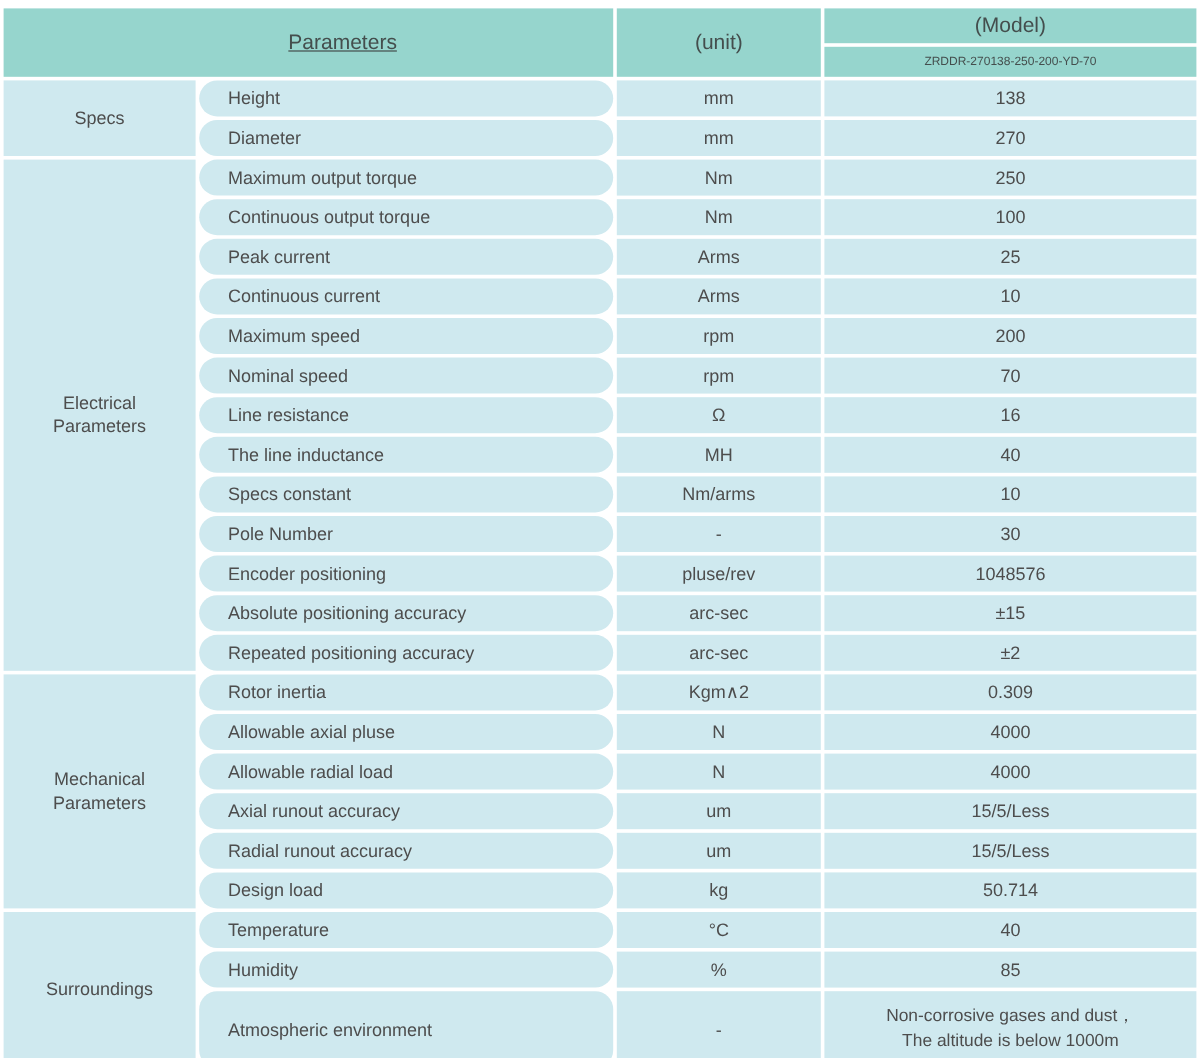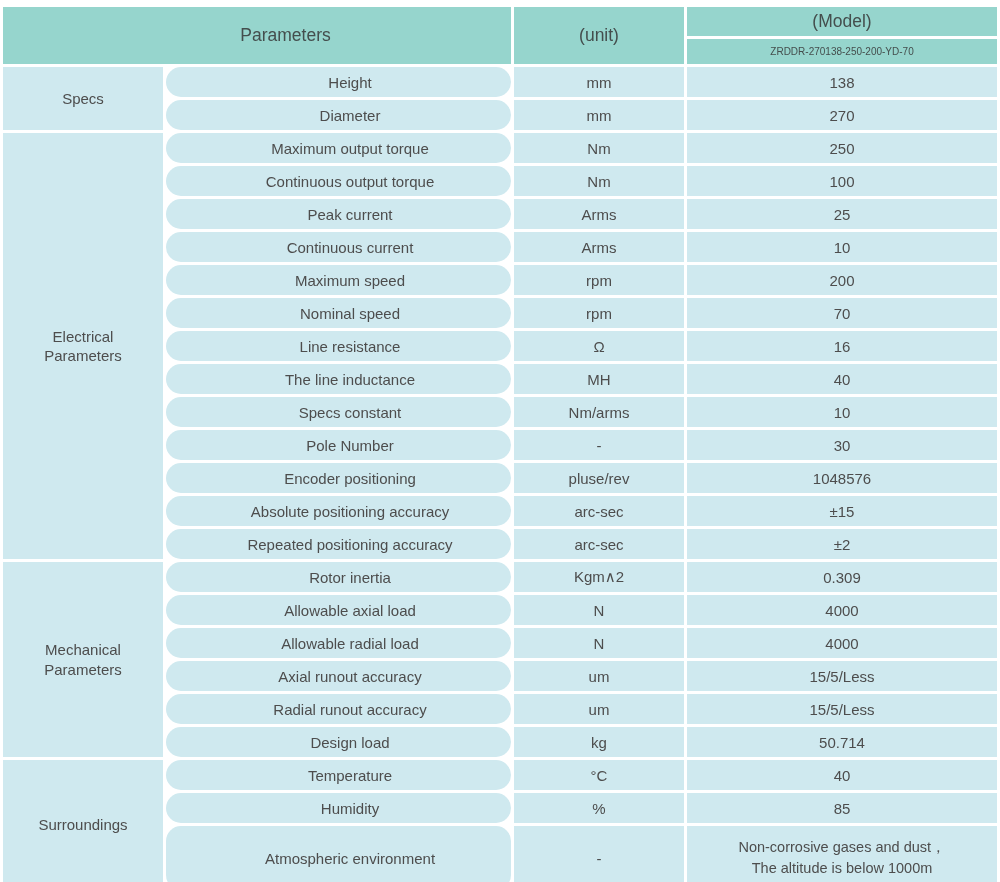--- a/index.html
+++ b/index.html
@@ -37,37 +37,38 @@
   thead th {
     background: #96d5cd;
     color: #444e4d;
   }
   .head-main {
     font-size: 17.5px;
   }
   .params-head {
     
     padding-left: 58px;
+    text-decoration: underline;
   }
   .model-label { height: 27px; }
   .model-value {
     height: 23px;
     font-size: 10px;
   }
   tbody td {
     height: 28px;
     font-size: 15px;
     text-align: center;
   }
   td.cat {
     padding: 0 24px;
     line-height: 1.3;
   }
   td.param {
-    text-align: center;
+    text-align: left;
     padding-left: 24px;
     border-radius: 15px;
   }
   td.tall { height: 62px; }
   td.multiline {
     white-space: pre-line;
     line-height: 1.45;
     font-size: 14.5px;
   }
 </style>
@@ -173,21 +174,21 @@
         <td class="val">±2</td>
       </tr>
 
       <tr>
         <td class="cat" rowspan="6">Mechanical Parameters</td>
         <td class="param">Rotor inertia</td>
         <td class="unit">Kgm∧2</td>
         <td class="val">0.309</td>
       </tr>
       <tr>
-        <td class="param">Allowable axial load</td>
+        <td class="param">Allowable axial pluse</td>
         <td class="unit">N</td>
         <td class="val">4000</td>
       </tr>
       <tr>
         <td class="param">Allowable radial load</td>
         <td class="unit">N</td>
         <td class="val">4000</td>
       </tr>
       <tr>
         <td class="param">Axial runout accuracy</td>

